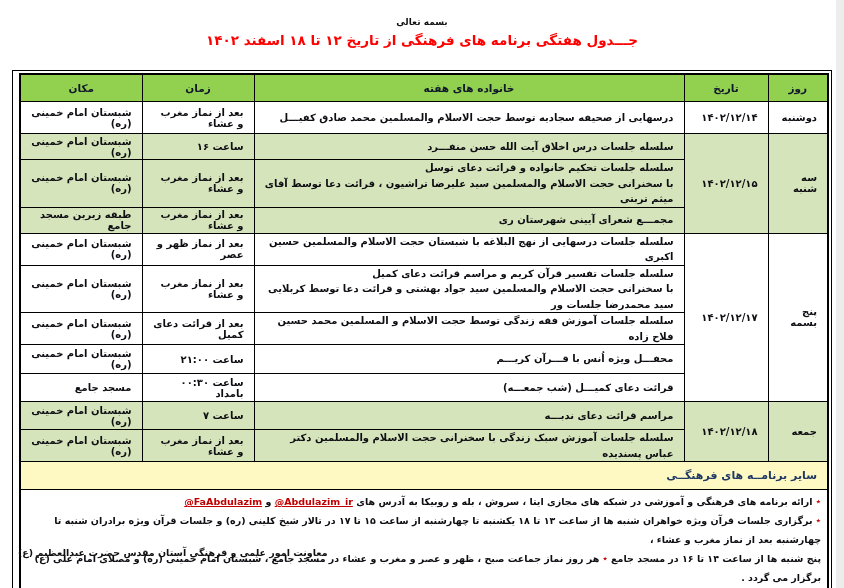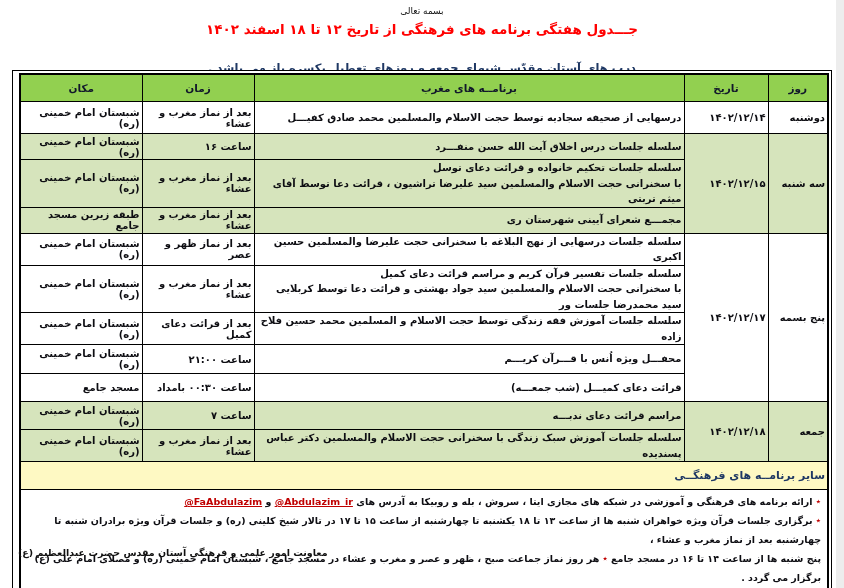--- a/index.html
+++ b/index.html
@@ -1,23 +1,23 @@
 <!DOCTYPE html>
 <html lang="fa" dir="rtl"><head>
 <meta charset="utf-8">
 <style>
   html,body{margin:0;padding:0;background:#ffffff;}
   body{font-family:"DejaVu Sans",sans-serif;width:844px;height:588px;position:relative;overflow:hidden;}
   .page-edge{position:absolute;top:0;right:0;width:8px;height:588px;background:#ededed;}
-  .bismillah{ text-align:center;font-size:9px;font-weight:normal;color:#111;padding-top:6px;}
+  .bismillah{ text-align:center;font-size:9px;font-weight:bold;color:#111;padding-top:17px;}
   .main-title{text-align:center;font-size:13.5px;font-weight:bold;color:#ff0000;margin-top:5px;}
   .sub-title{text-align:center;font-size:11.5px;font-weight:bold;color:#1f3864;margin-top:24px;}
   .table-frame{position:absolute;top:70px;left:12px;width:814px;border:1.5px solid #000;padding:2px;background:#fff;}
   table{border-collapse:collapse;table-layout:fixed;width:808px;border:2.5px solid #000;}
-  td,th{border:1px solid #000;font-weight:bold;text-align:center;vertical-align:middle;color:#0d0d12;padding:0 2px;overflow:hidden;}
+  td,th{border:1px solid #000;font-weight:bold;text-align:center;vertical-align:middle;color:#0d0d12;padding:0 10px;overflow:hidden;}
   th{background:#92d050;font-size:10.5px;color:#11172b;height:26px;}
   td{font-size:10px;background:#ffffff;text-align:right;}
   tr.g td{background:#d6e4bc;}
   td.program{white-space:pre-line;line-height:1.55;}
   tr.h32 td{height:31px;} tr.h26 td{height:25px;} tr.h42 td{height:41px;}
   tr.h28 td{height:27px;} tr.h29 td{height:28px;}
   td.band{background:#fef9c3;color:#1f3864;font-size:11px;height:27px;}
   td.footnotes{height:56px;background:#fff;font-size:9.5px;line-height:19px;padding:2px 6px;}
   .star{color:#c00000;}
   .handle{color:#c00000;text-decoration:underline;direction:ltr;unicode-bidi:embed;}
@@ -38,21 +38,21 @@
     <col style="width:60px">
         <col style="width:84px">
         <col style="width:430px">
         <col style="width:112px">
         <col style="width:122px">
   </colgroup>
   <tbody>
         <tr>
     <th>روز</th>
     <th>تاریخ</th>
-    <th>برنامــه های مغرب</th>
+    <th>خانواده های هفته</th>
     <th>زمان</th>
     <th>مکان</th>
   </tr>
 
   <tr class="h32">
     <td>دوشنبه</td>
     <td>۱۴۰۲/۱۲/۱۴</td>
     <td class="program">درسهایی از صحیفه سجادیه توسط حجت الاسلام والمسلمین محمد صادق کفیـــل</td>
     <td>بعد از نماز مغرب و عشاء</td>
     <td>شبستان امام خمینی (ره)</td>
@@ -73,21 +73,21 @@
   </tr>
   <tr class="g h26">
     <td class="program">مجمـــع شعرای آیینی شهرستان ری</td>
     <td>بعد از نماز مغرب و عشاء</td>
     <td>طبقه زیرین مسجد جامع</td>
   </tr>
 
   <tr class="h29">
     <td rowspan="5">پنج بسمه</td>
     <td rowspan="5">۱۴۰۲/۱۲/۱۷</td>
-    <td class="program">سلسله جلسات درسهایی از نهج البلاغه با سخنرانی حجت علیرضا والمسلمین حسین اکبری</td>
+    <td class="program">سلسله جلسات درسهایی از نهج البلاغه با شبستان حجت الاسلام والمسلمین حسین اکبری</td>
     <td>بعد از نماز ظهر و عصر</td>
     <td>شبستان امام خمینی (ره)</td>
   </tr>
   <tr class="h42">
     <td class="program">سلسله جلسات تفسیر قرآن کریم و مراسم قرائت دعای کمیل
 با سخنرانی حجت الاسلام والمسلمین سید جواد بهشتی و قرائت دعا توسط کربلایی سید محمدرضا جلسات ور</td>
     <td>بعد از نماز مغرب و عشاء</td>
     <td>شبستان امام خمینی (ره)</td>
   </tr>
   <tr class="h28">

